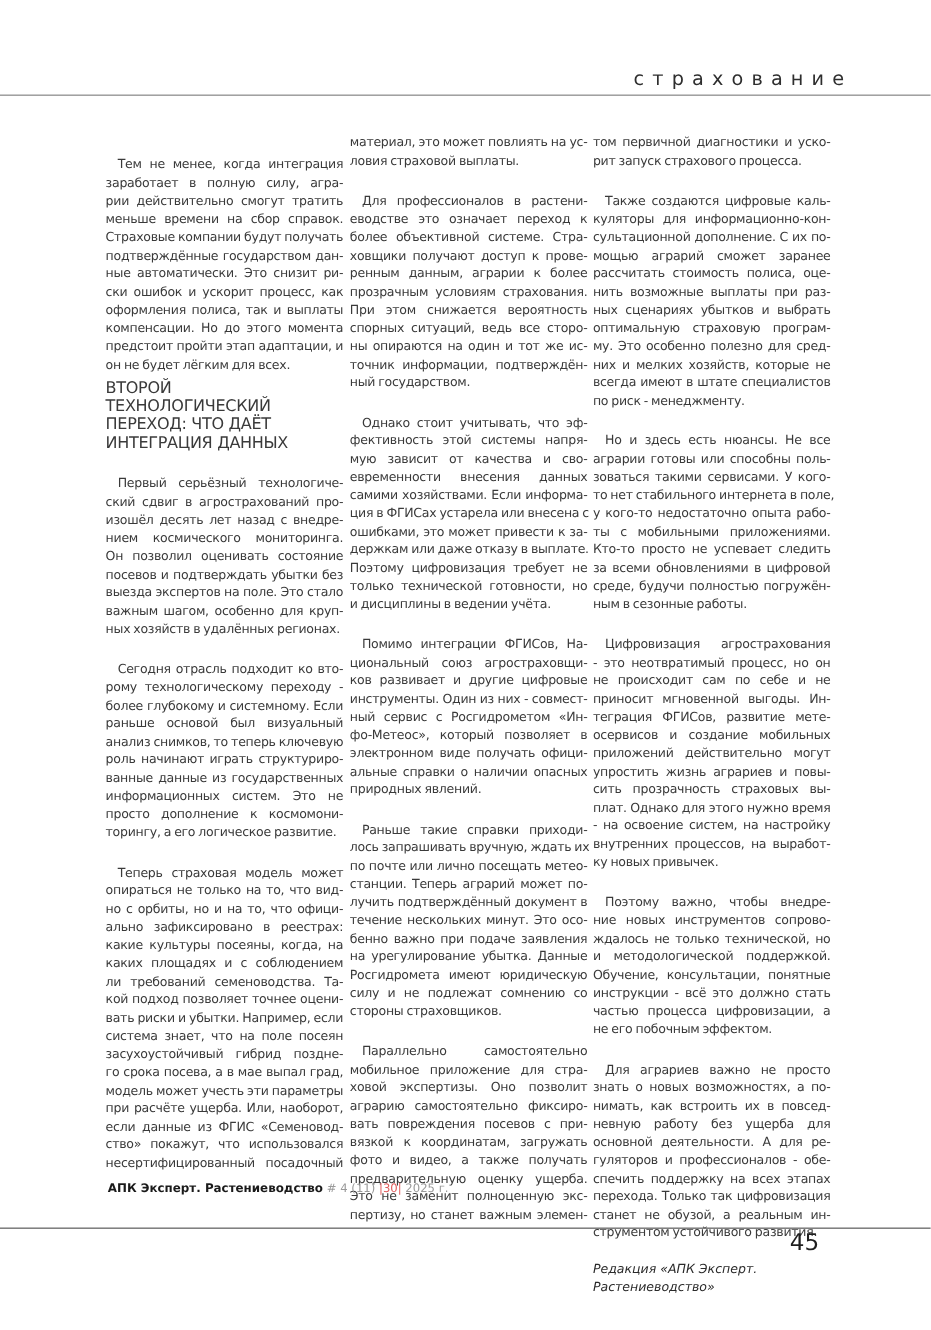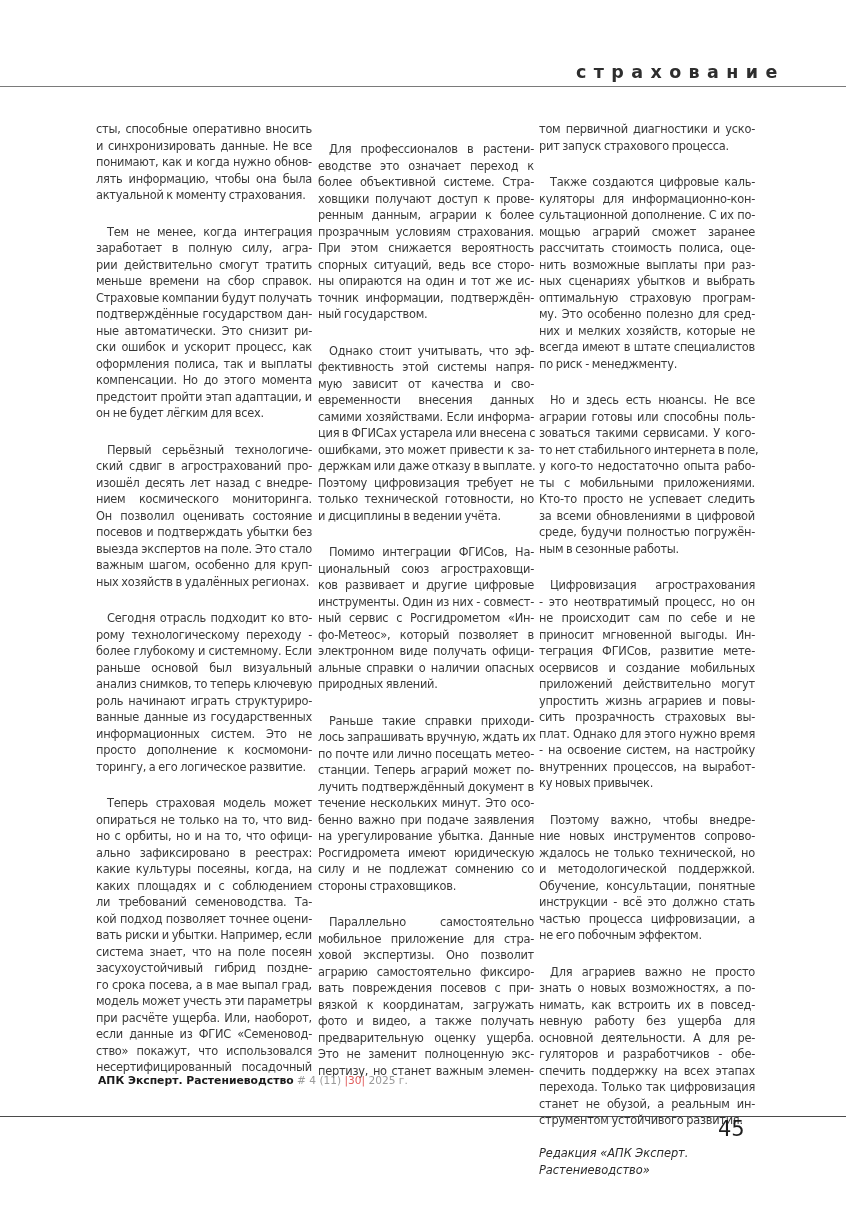--- a/index.html
+++ b/index.html
@@ -16,21 +16,21 @@
       color: #3a3a3a;
     }
     .section-label {
       position: absolute;
       top: 62px;
       left: 576px;
       font-family: "DejaVu Sans", sans-serif;
       font-size: 17.5px;
       letter-spacing: 7.4px;
       color: #2e2e2e;
-      font-weight: bold;
+      font-weight: normal;
       white-space: nowrap;
     }
     .header-rule {
       position: absolute;
       top: 86px;
       left: 0;
       width: 846px;
       height: 1px;
       background: #7a7a7a;
     }
@@ -112,39 +112,38 @@
     }
   </style>
 </head>
 <body>
 
 <div class="section-label">страхование</div>
 <div class="header-rule"></div>
 
 <div class="column col1">
   <div class="para">
-      <span class="line">сты, способные оперативно вносить</span>
-      <span class="line">и синхронизировать данные. Не все</span>
-      <span class="line">понимают, как и когда нужно обнов-</span>
-      <span class="line">лять информацию, чтобы она была</span>
-      <span class="line last">актуальной к моменту страхования.</span>
-    </div>
-  <div class="para">
       <span class="line indent">Тем не менее, когда интеграция</span>
       <span class="line">заработает в полную силу, агра-</span>
       <span class="line">рии действительно смогут тратить</span>
       <span class="line">меньше времени на сбор справок.</span>
       <span class="line">Страховые компании будут получать</span>
       <span class="line">подтверждённые государством дан-</span>
       <span class="line">ные автоматически. Это снизит ри-</span>
       <span class="line">ски ошибок и ускорит процесс, как</span>
       <span class="line">оформления полиса, так и выплаты</span>
       <span class="line">компенсации. Но до этого момента</span>
       <span class="line">предстоит пройти этап адаптации, и</span>
       <span class="line last">он не будет лёгким для всех.</span>
+    </div>
+  <div class="heading">
+      <span>ВТОРОЙ</span>
+      <span>ТЕХНОЛОГИЧЕСКИЙ</span>
+      <span>ПЕРЕХОД: ЧТО ДАЁТ</span>
+      <span>ИНТЕГРАЦИЯ ДАННЫХ</span>
     </div>
   <div class="para">
       <span class="line indent">Первый серьёзный технологиче-</span>
       <span class="line">ский сдвиг в агрострахований про-</span>
       <span class="line">изошёл десять лет назад с внедре-</span>
       <span class="line">нием космического мониторинга.</span>
       <span class="line">Он позволил оценивать состояние</span>
       <span class="line">посевов и подтверждать убытки без</span>
       <span class="line">выезда экспертов на поле. Это стало</span>
       <span class="line">важным шагом, особенно для круп-</span>
@@ -178,20 +177,24 @@
       <span class="line">модель может учесть эти параметры</span>
       <span class="line">при расчёте ущерба. Или, наоборот,</span>
       <span class="line">если данные из ФГИС «Семеновод-</span>
       <span class="line">ство» покажут, что использовался</span>
       <span class="line">несертифицированный посадочный</span>
     </div>
 </div>
 
 <div class="column col2">
   <div class="para">
+      <span class="line">материал, это может повлиять на ус-</span>
+      <span class="line last">ловия страховой выплаты.</span>
+    </div>
+  <div class="para">
       <span class="line indent">Для профессионалов в растени-</span>
       <span class="line">еводстве это означает переход к</span>
       <span class="line">более объективной системе. Стра-</span>
       <span class="line">ховщики получают доступ к прове-</span>
       <span class="line">ренным данным, аграрии к более</span>
       <span class="line">прозрачным условиям страхования.</span>
       <span class="line">При этом снижается вероятность</span>
       <span class="line">спорных ситуаций, ведь все сторо-</span>
       <span class="line">ны опираются на один и тот же ис-</span>
       <span class="line">точник информации, подтверждён-</span>
@@ -303,21 +306,21 @@
       <span class="line">инструкции - всё это должно стать</span>
       <span class="line">частью процесса цифровизации, а</span>
       <span class="line last">не его побочным эффектом.</span>
     </div>
   <div class="para">
       <span class="line indent">Для аграриев важно не просто</span>
       <span class="line">знать о новых возможностях, а по-</span>
       <span class="line">нимать, как встроить их в повсед-</span>
       <span class="line">невную работу без ущерба для</span>
       <span class="line">основной деятельности. А для ре-</span>
-      <span class="line">гуляторов и разработчиков - обе-</span>
+      <span class="line">гуляторов и профессионалов - обе-</span>
       <span class="line">спечить поддержку на всех этапах</span>
       <span class="line">перехода. Только так цифровизация</span>
       <span class="line">станет не обузой, а реальным ин-</span>
       <span class="line last">струментом устойчивого развития.</span>
     </div>
   <div class="signature">
       <span>Редакция «АПК Эксперт.</span>
       <span>Растениеводство»</span>
     </div>
 </div>

